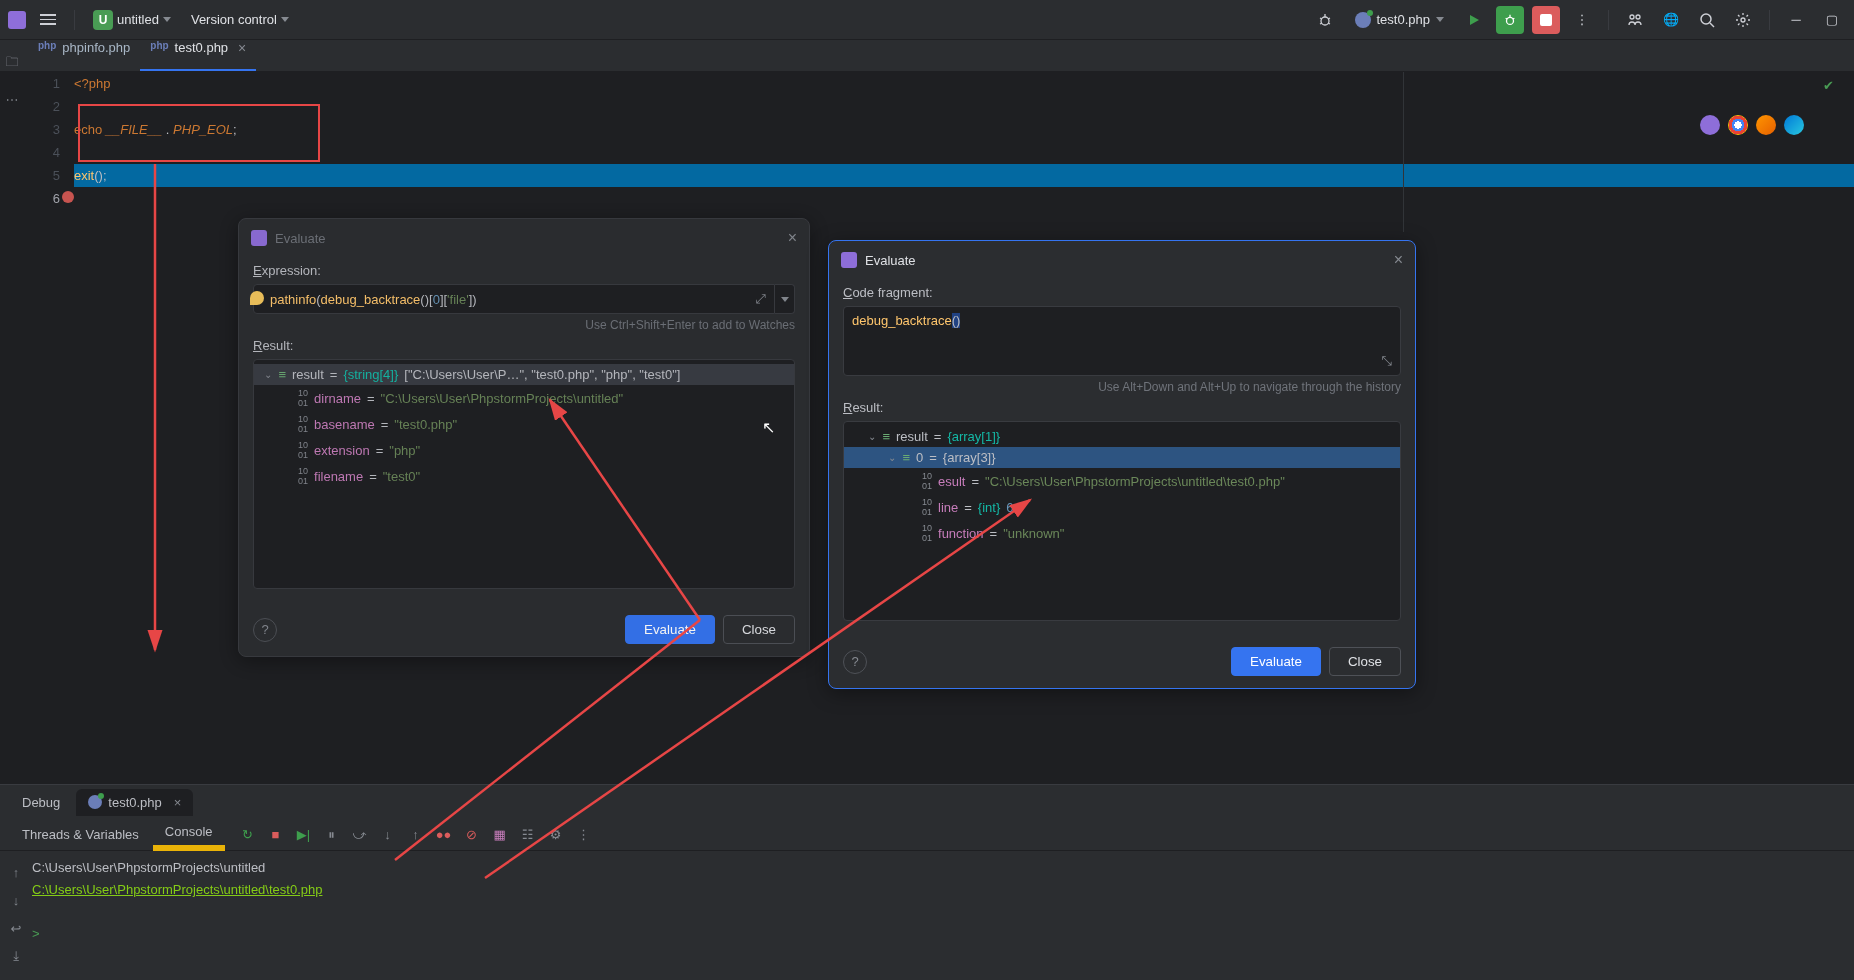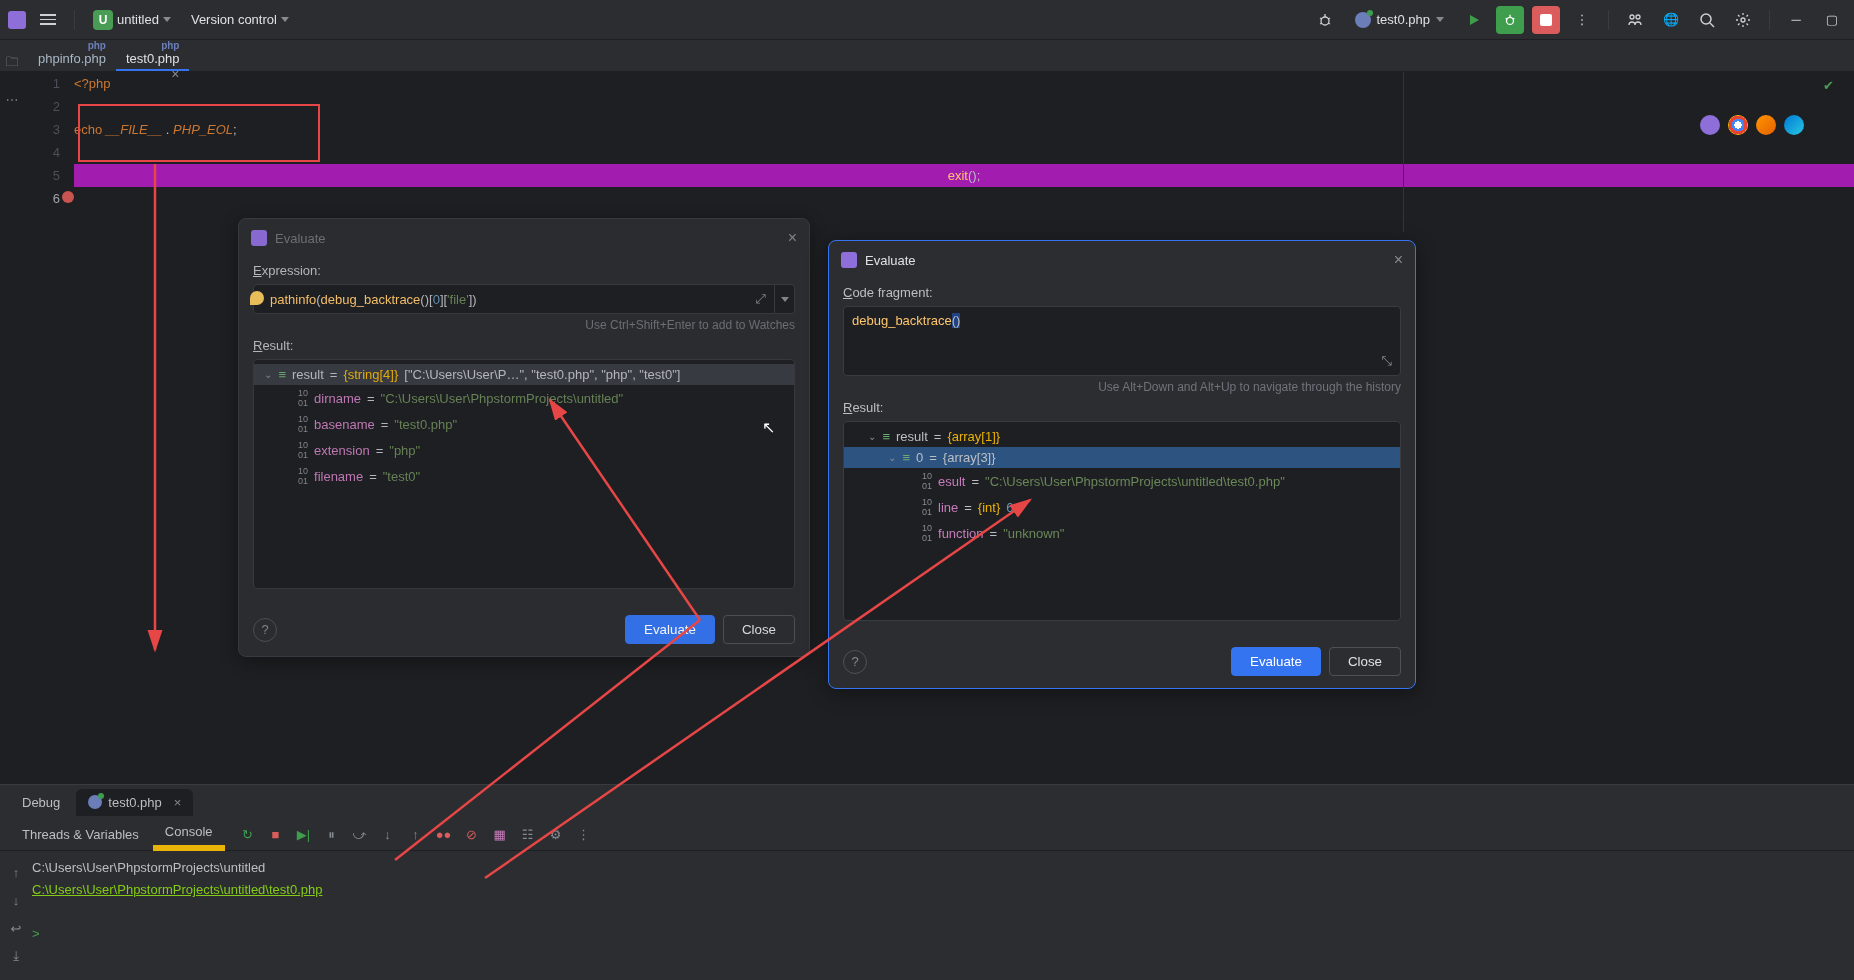--- a/index.html
+++ b/index.html
@@ -20,46 +20,46 @@
 .run-config { display: flex; align-items: center; gap: 6px; padding: 4px 8px; }
 .php-elephant { width: 16px; height: 16px; background: #6b7eb8; border-radius: 50%; position: relative; }
 .php-elephant.dot::after { content: ''; position: absolute; right: -2px; top: -2px; width: 6px; height: 6px; background: #3e9e4d; border-radius: 50%; }
 .btn-run { color: #3e9e4d; }
 .btn-debug { background: #43454a; }
 .btn-stop { background: #db5c5c; color: #fff; }
 .sep-v { width: 1px; height: 20px; background: #393b40; margin: 0 4px; }
 
 
 .tabs-row { height: 32px; background: #2b2d30; display: flex; align-items: center; padding-left: 28px; border-bottom: 1px solid #1e1f22; }
-.tab { display: flex; align-items: flex-end; padding: 0 10px; height: 100%; color: #a9b7c6; flex-direction: column; }
+.tab { display: flex; align-items: flex-start; gap: 6px; padding: 0 10px; height: 100%; color: #a9b7c6; }
 .tab.active { border-bottom: 2px solid #3574f0; color: #dfe1e5; }
 .php-file-icon { color: #6b7eb8; font-size: 10px; font-weight: 700; }
 .tab .close-x { color: #868a91; font-size: 14px; margin-left: 4px; }
 
 
 .left-gutter { position: absolute; left: 0; top: 40px; width: 24px; display: flex; flex-direction: column; gap: 18px; padding-top: 12px; align-items: center; }
 
 
 .editor-wrap { position: absolute; left: 24px; top: 72px; right: 0; height: 160px; }
 .editor { display: flex; }
 .line-nums { width: 50px; text-align: right; padding-right: 14px; color: #4b5059; }
 .line-nums div { height: 23px; line-height: 23px; }
 .code { flex: 1; }
 .code div { height: 23px; line-height: 23px; }
 .code-red-box { position: absolute; border: 2px solid #e74646; left: 54px; top: 32px; width: 242px; height: 58px; }
-.exec-line { background: #a21caf; width: 100%; text-align: center; }
+.exec-line { background: #0369a1; width: 100%; }
 .bp { width: 12px; height: 12px; background: #c75450; border-radius: 50%; position: absolute; left: 38px; top: 119px; }
 
 .kw { color: #cc7832; }
 .const-mag { color: #cc7832; font-style: italic; }
 .php-eol { color: #cc7832; font-style: italic; }
 .str { color: #6a8759; }
 .func { color: #ffc66d; }
 .num-c { color: #6897bb; }
-.gray { color: #eab308; }
+.gray { color: #14b8a6; }
 .c-white { color: #bcbec4; }
 
 
 .browser-icons { position: absolute; right: 50px; top: 115px; display: flex; gap: 8px; }
 .bi { width: 20px; height: 20px; border-radius: 50%; }
 
 
 .dialog { position: absolute; background: #2b2d30; border: 1px solid #393b40; box-shadow: 0 4px 20px rgba(0,0,0,0.4); border-radius: 8px; }
 .dialog.inactive { opacity: 0.95; }
 .dialog.active { border: 1px solid #3574f0; }

